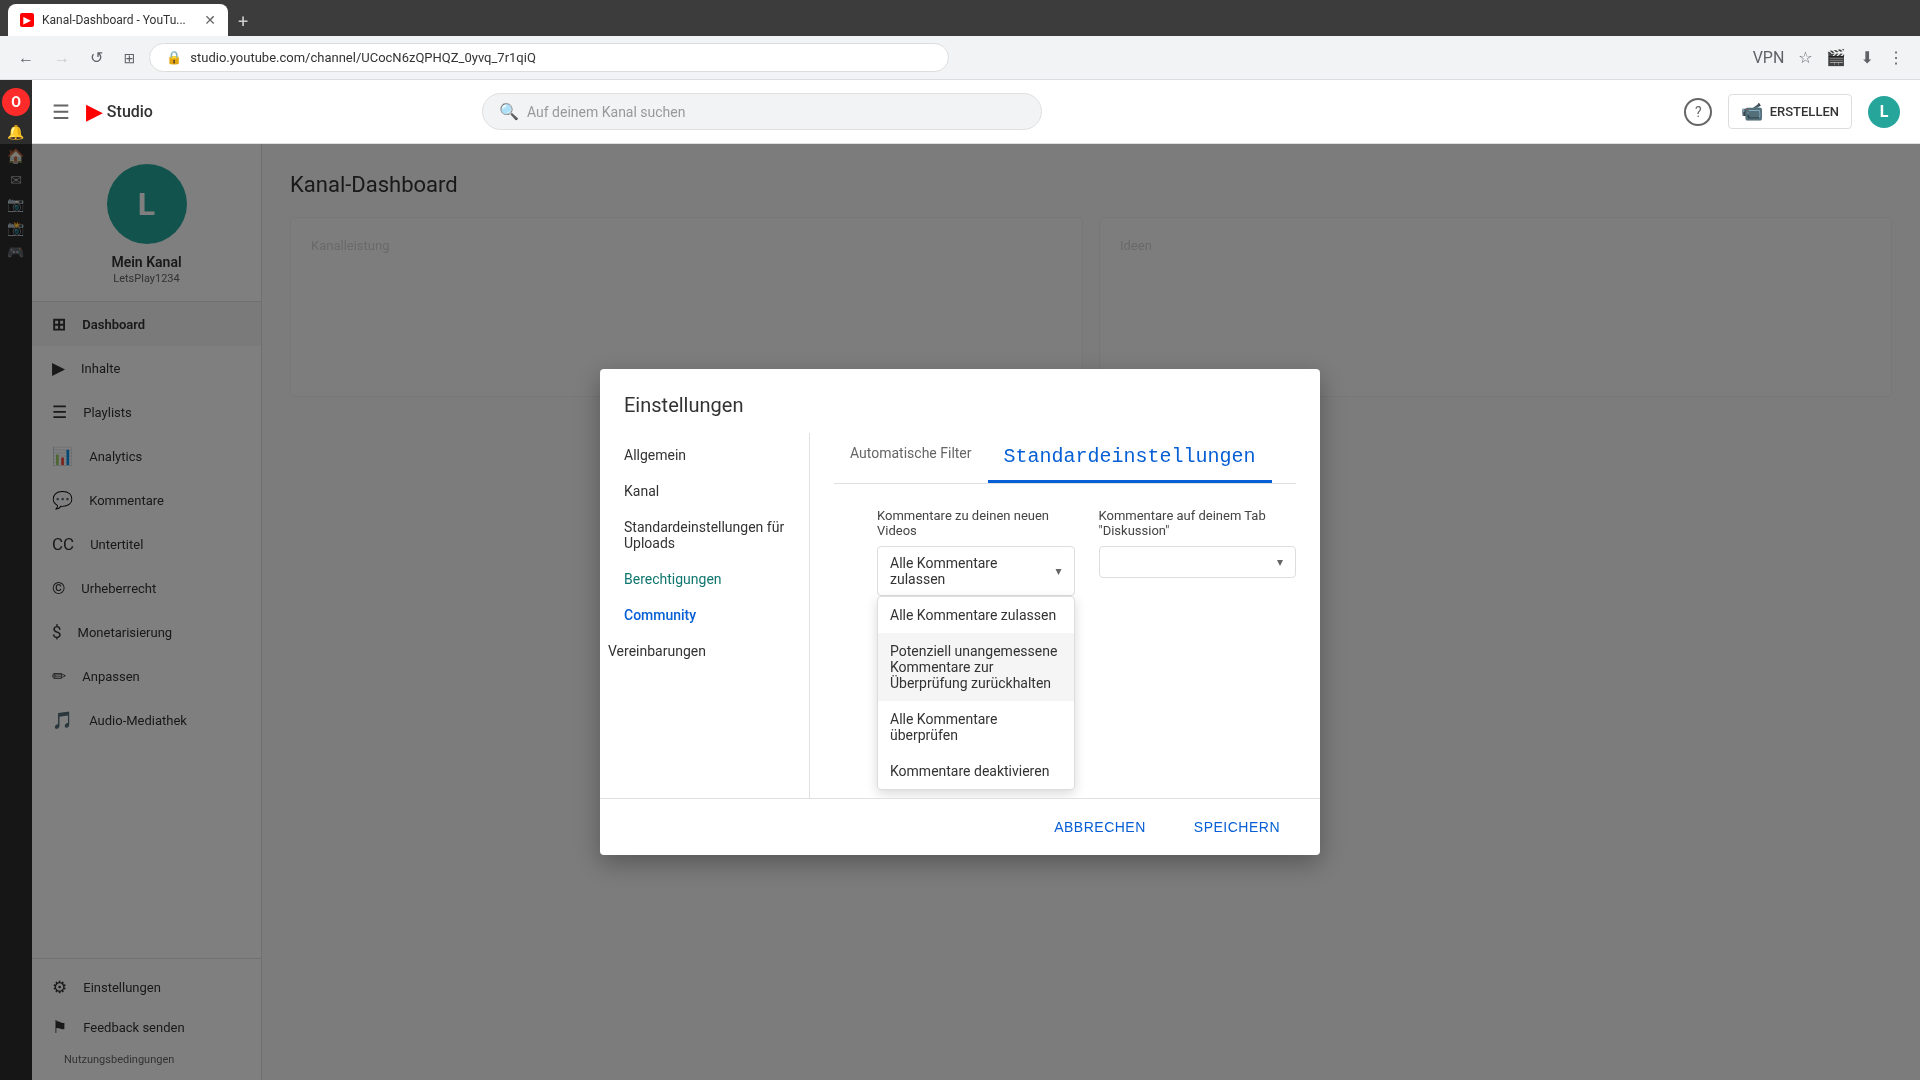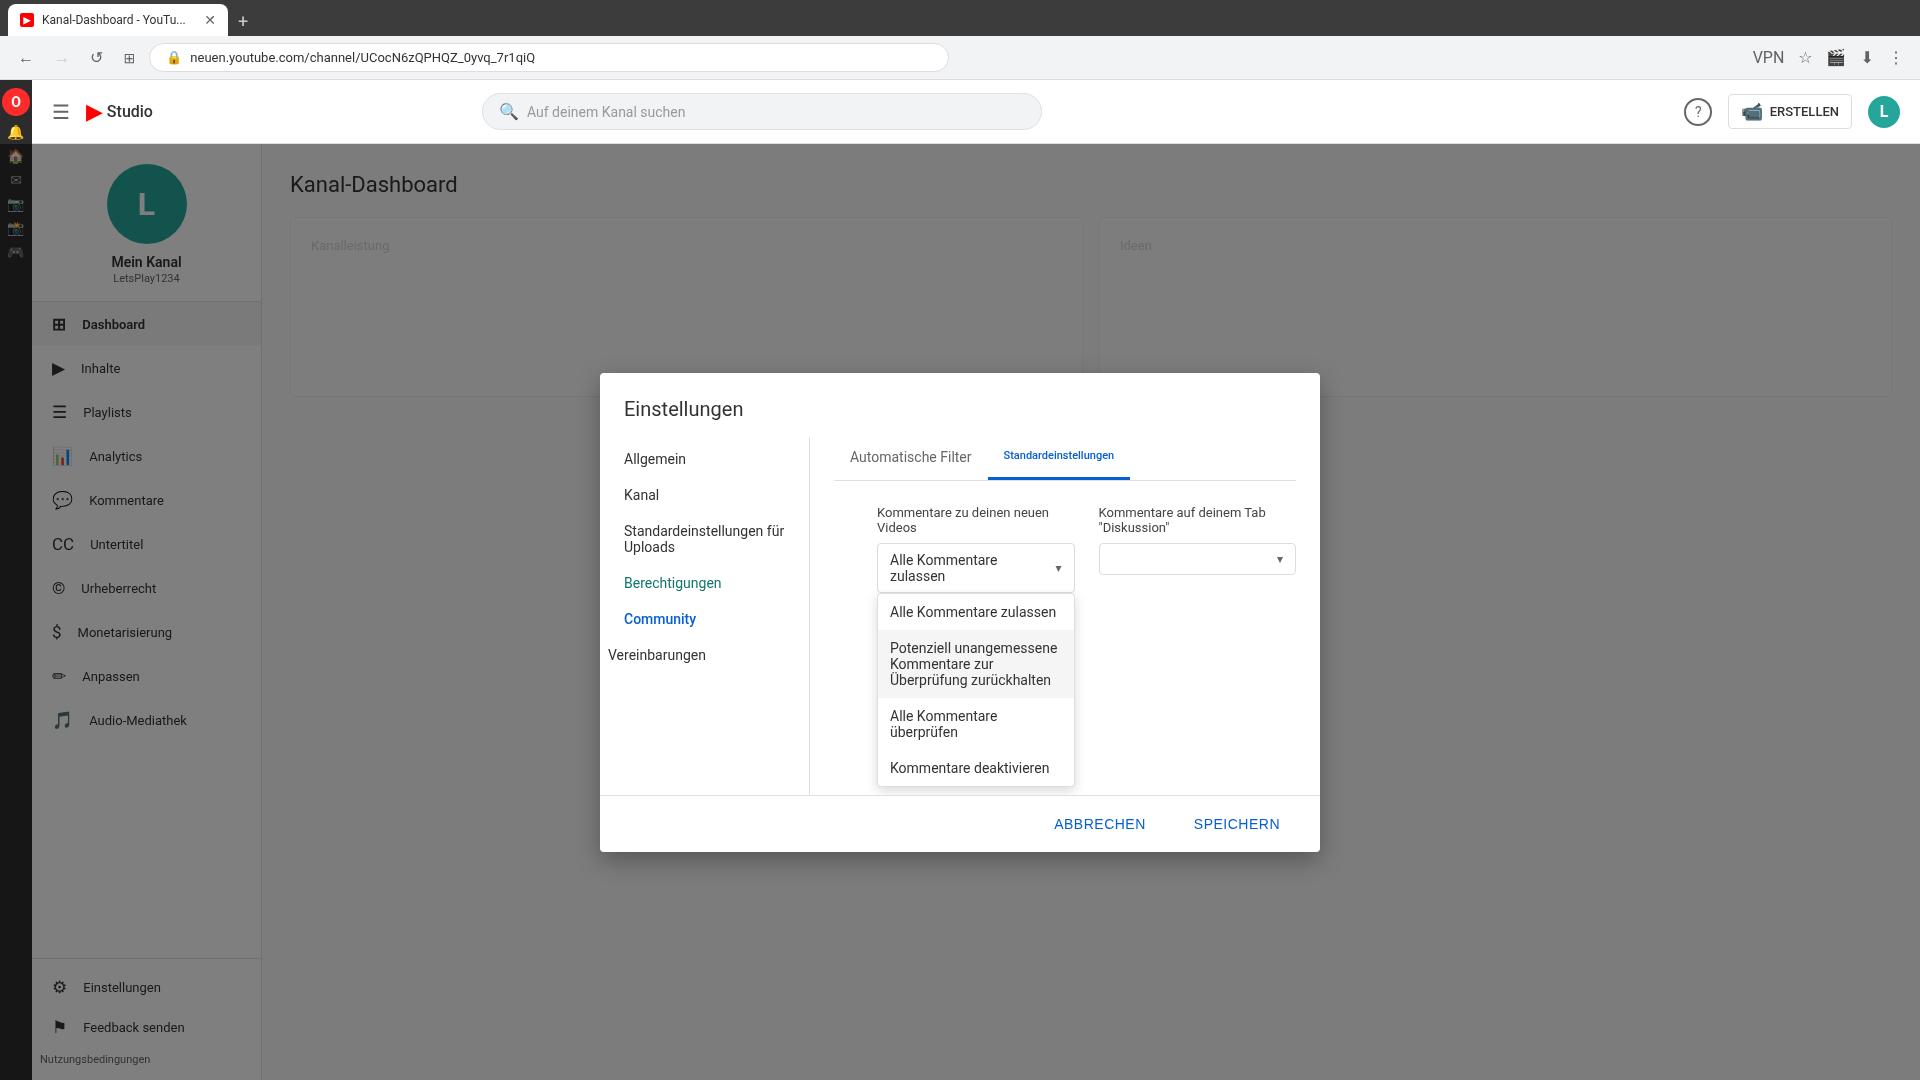--- a/index.html
+++ b/index.html
@@ -19,21 +19,21 @@
   </div>
 </div>
 
 <div style="background:#f1f3f4; height:44px; display:flex; align-items:center; padding:0 12px; gap:8px; border-bottom:1px solid #dadce0;">
   <button style="background:none; border:none; color:#5f6368; cursor:pointer; font-size:16px; padding:4px 6px;">←</button>
   <button style="background:none; border:none; color:#ccc; cursor:pointer; font-size:16px; padding:4px 6px;">→</button>
   <button style="background:none; border:none; color:#5f6368; cursor:pointer; font-size:16px; padding:4px 6px;">↺</button>
   <button style="background:none; border:none; color:#5f6368; cursor:pointer; font-size:14px; padding:4px 6px;">⊞</button>
   <div style="flex:1; background:#fff; border:1px solid #ddd; border-radius:20px; padding:6px 16px; display:flex; align-items:center; gap:8px; font-size:13px; color:#333; max-width:800px;">
     <span style="color:#1a73e8;">🔒</span>
-    <span>neuen.youtube.com/channel/UCocN6zQPHQZ_0yvq_7r1qiQ</span>
+    <span>studio.youtube.com/channel/UCocN6zQPHQZ_0yvq_7r1qiQ</span>
   </div>
   <div style="display:flex; gap:6px; margin-left:auto;">
     <span style="color:#5f6368; font-size:16px; cursor:pointer; padding:4px;">VPN</span>
     <span style="color:#5f6368; font-size:16px; cursor:pointer; padding:4px;">☆</span>
     <span style="color:#5f6368; font-size:16px; cursor:pointer; padding:4px;">🎬</span>
     <span style="color:#5f6368; font-size:16px; cursor:pointer; padding:4px;">⬇</span>
     <span style="color:#5f6368; font-size:16px; cursor:pointer; padding:4px;">⋮</span>
   </div>
 </div>
 
@@ -130,21 +130,21 @@
 
         <div style="margin-top:auto; border-top:1px solid #e0e0e0; padding:8px 0;">
           <div style="display:flex; align-items:center; gap:16px; padding:10px 20px; cursor:pointer; font-size:13px; color:#333;">
             <span style="font-size:17px;">⚙</span>
             <span>Einstellungen</span>
           </div>
           <div style="display:flex; align-items:center; gap:16px; padding:10px 20px; cursor:pointer; font-size:13px; color:#333;">
             <span style="font-size:17px;">⚑</span>
             <span>Feedback senden</span>
           </div>
-          <div style="padding:6px 8px; font-size:11px; color:#666; cursor:pointer;">
+          <div style="padding:6px 32px; font-size:11px; color:#666; cursor:pointer;">
             <span>Nutzungsbedingungen</span>
           </div>
         </div>
       </div>
 
       <div style="flex:1; padding:28px; overflow-y:auto; position:relative; background:#f9f9f9;">
         <h1 style="font-size:22px; font-weight:400; color:#333; margin-bottom:20px;">Kanal-Dashboard</h1>
 
         <div style="opacity:0.4;">
           <div style="display:grid; grid-template-columns:1fr 1fr; gap:16px;">
@@ -190,21 +190,21 @@
             <span>Vereinbarungen</span>
           </div>
         </div>
 
         <div style="flex:1; padding:0 24px 16px; overflow-y:auto;">
 
           <div style="display:flex; border-bottom:1px solid #e0e0e0; margin-bottom:24px;">
             <div style="padding:12px 16px; font-size:14px; color:#666; cursor:pointer; border-bottom:3px solid transparent;">
               <span>Automatische Filter</span>
             </div>
-            <div style="padding:12px 16px; font-size:11px; color:#065fd4; cursor:pointer; border-bottom:3px solid #065fd4; font-weight:500;">
+            <div style="padding:12px 16px; font-size:20px; color:#065fd4; cursor:pointer; border-bottom:3px solid #065fd4; font-weight:500;font-family:Liberation Mono, monospace;">
               <span>Standardeinstellungen</span>
             </div>
           </div>
 
           <div style="display:flex; gap:24px; margin-bottom:16px;padding-left:43px;">
 
             <div style="flex:1;">
               <div style="font-size:13px; color:#444; margin-bottom:8px; font-weight:400;">Kommentare zu deinen neuen Videos</div>
 
               <div style="position:relative;">

